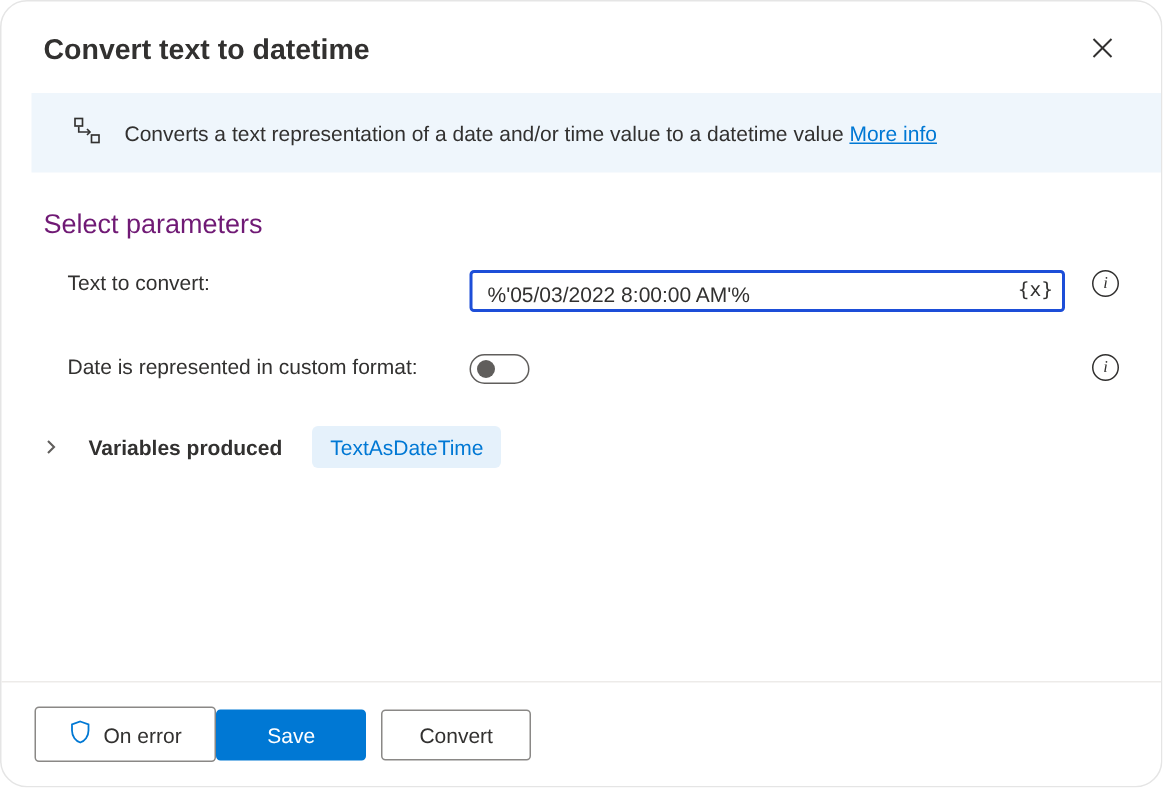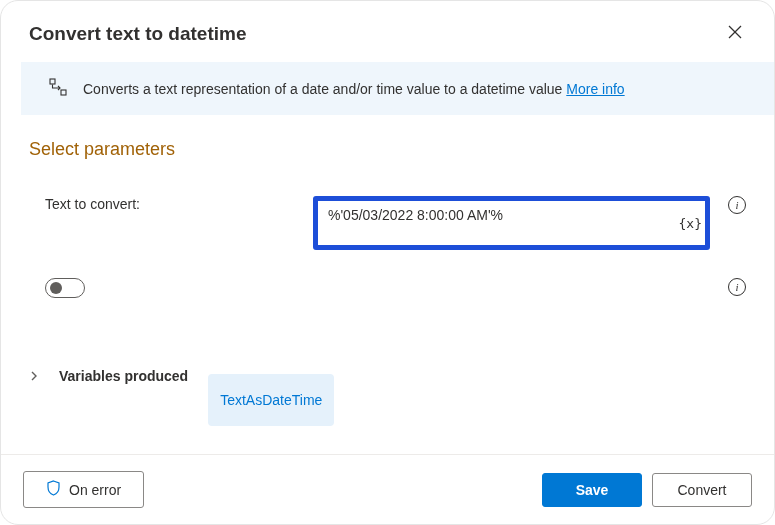--- a/index.html
+++ b/index.html
@@ -60,22 +60,22 @@
       color: #0078d4;
       text-decoration: underline;
       cursor: pointer;
     }
     .content {
       padding: 24px 28px;
       flex: 1;
     }
     .section-title {
       font-size: 18px;
-      color: #a16207;
-      margin-bottom: 36px;
+      color: #701a75;
+      margin-bottom: 20px;
       font-weight: 400;
     }
     .form-row {
       display: flex;
       align-items: flex-start;
       margin-bottom: 28px;
       gap: 12px;
       margin-left: 16px;
     }
     .form-label {
@@ -85,22 +85,22 @@
       flex-shrink: 0;
     }
     .input-wrap {
       flex: 1;
       position: relative;
       display: flex;
       align-items: center;
     }
     .text-input {
       width: 100%;
-      padding: 6px 32px 22px 10px;
-      border: 5px solid #1d4ed8;
+      padding: 6px 32px 2px 10px;
+      border: 2px solid #1d4ed8;
       border-radius: 3px;
       font-size: 14px;
       font-family: inherit;
       color: #323130;
     }
     .var-icon {
       position: absolute;
       right: 8px;
       top: 50%;
       transform: translateY(-50%);
@@ -154,33 +154,32 @@
       color: #605e5c;
       display: inline-flex;
     }
     .vars-label {
       font-size: 14px;
       font-weight: 600;
       color: #323130;
     }
     .var-chip {
       background: #e5f1fb;
-      padding: 18px 12px;
+      padding: 6px 12px;
       border-radius: 4px;
       font-size: 14px;
       color: #0078d4;
       cursor: pointer;
-      margin-top: 48px;
     }
     .footer {
       border-top: 1px solid #edebe9;
       padding: 16px 22px;
       display: flex;
       align-items: center;
-      justify-content: space-between;
+      justify-content: flex-start;
     }
     .btn {
       padding: 8px 22px;
       font-size: 14px;
       font-family: inherit;
       border-radius: 3px;
       cursor: pointer;
       min-width: 100px;
       display: inline-flex;
       align-items: center;
@@ -189,21 +188,21 @@
     }
     .btn-secondary {
       background: #fff;
       border: 1px solid #8a8886;
       color: #323130;
     }
     .btn-primary {
       background: #0078d4;
       border: 1px solid #0078d4;
       color: #fff;
-      font-weight: 700;
+      font-weight: 400;
     }
     .footer-right {
       display: flex;
       gap: 10px;
     }
     .shield-icon {
       color: #0078d4;
     }
   </style>
 </head>
@@ -242,20 +241,21 @@
     <div class="form-row">
       <label class="form-label">Text to convert:</label>
       <div class="input-wrap">
         <input type="text" class="text-input" value="%'05/03/2022 8:00:00 AM'%" style="">
         <span class="var-icon">{x}</span>
       </div>
       <span class="info-icon">i</span>
     </div>
 
     <div class="form-row">
+      <label class="form-label">Date is represented in custom format:</label>
       <div class="input-wrap">
         <div class="toggle">
           <div class="toggle-knob"></div>
         </div>
       </div>
       <span class="info-icon">i</span>
     </div>
 
     <div class="variables-row">
       <span class="chevron">

